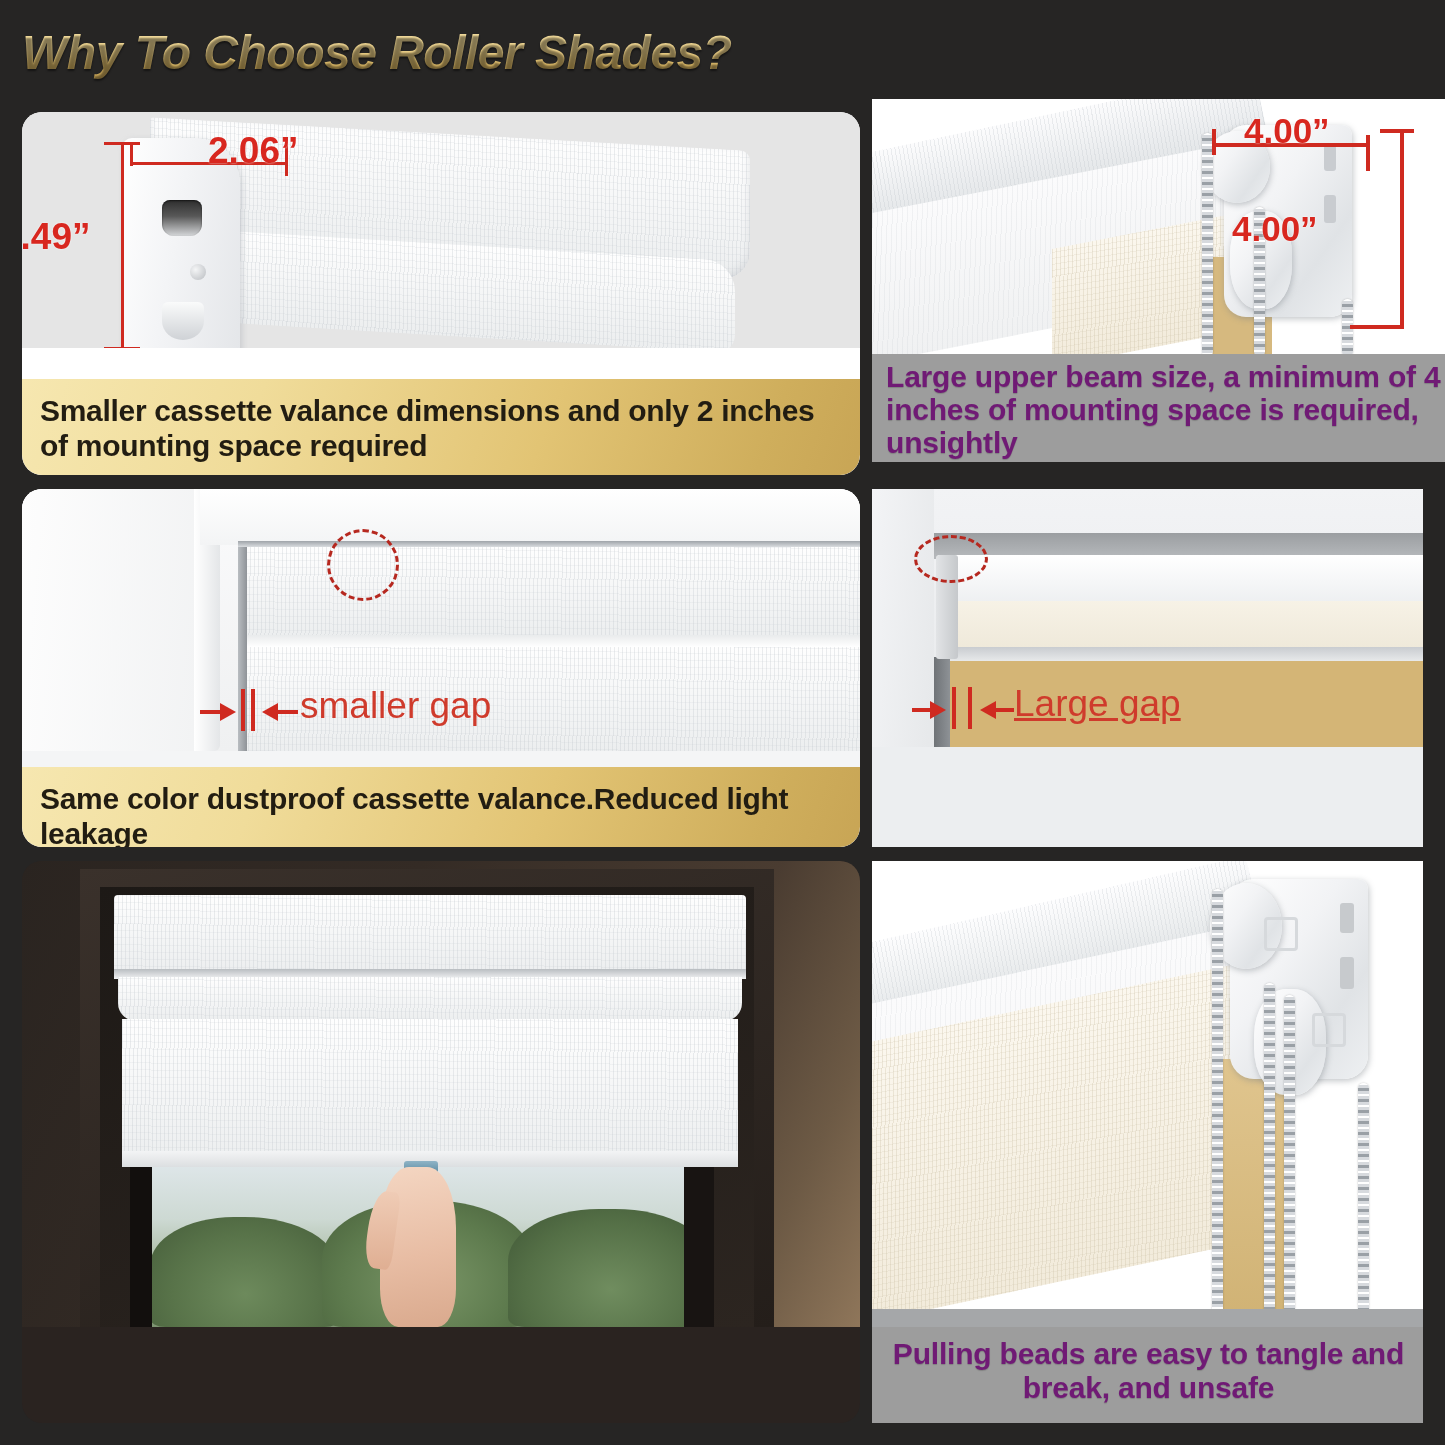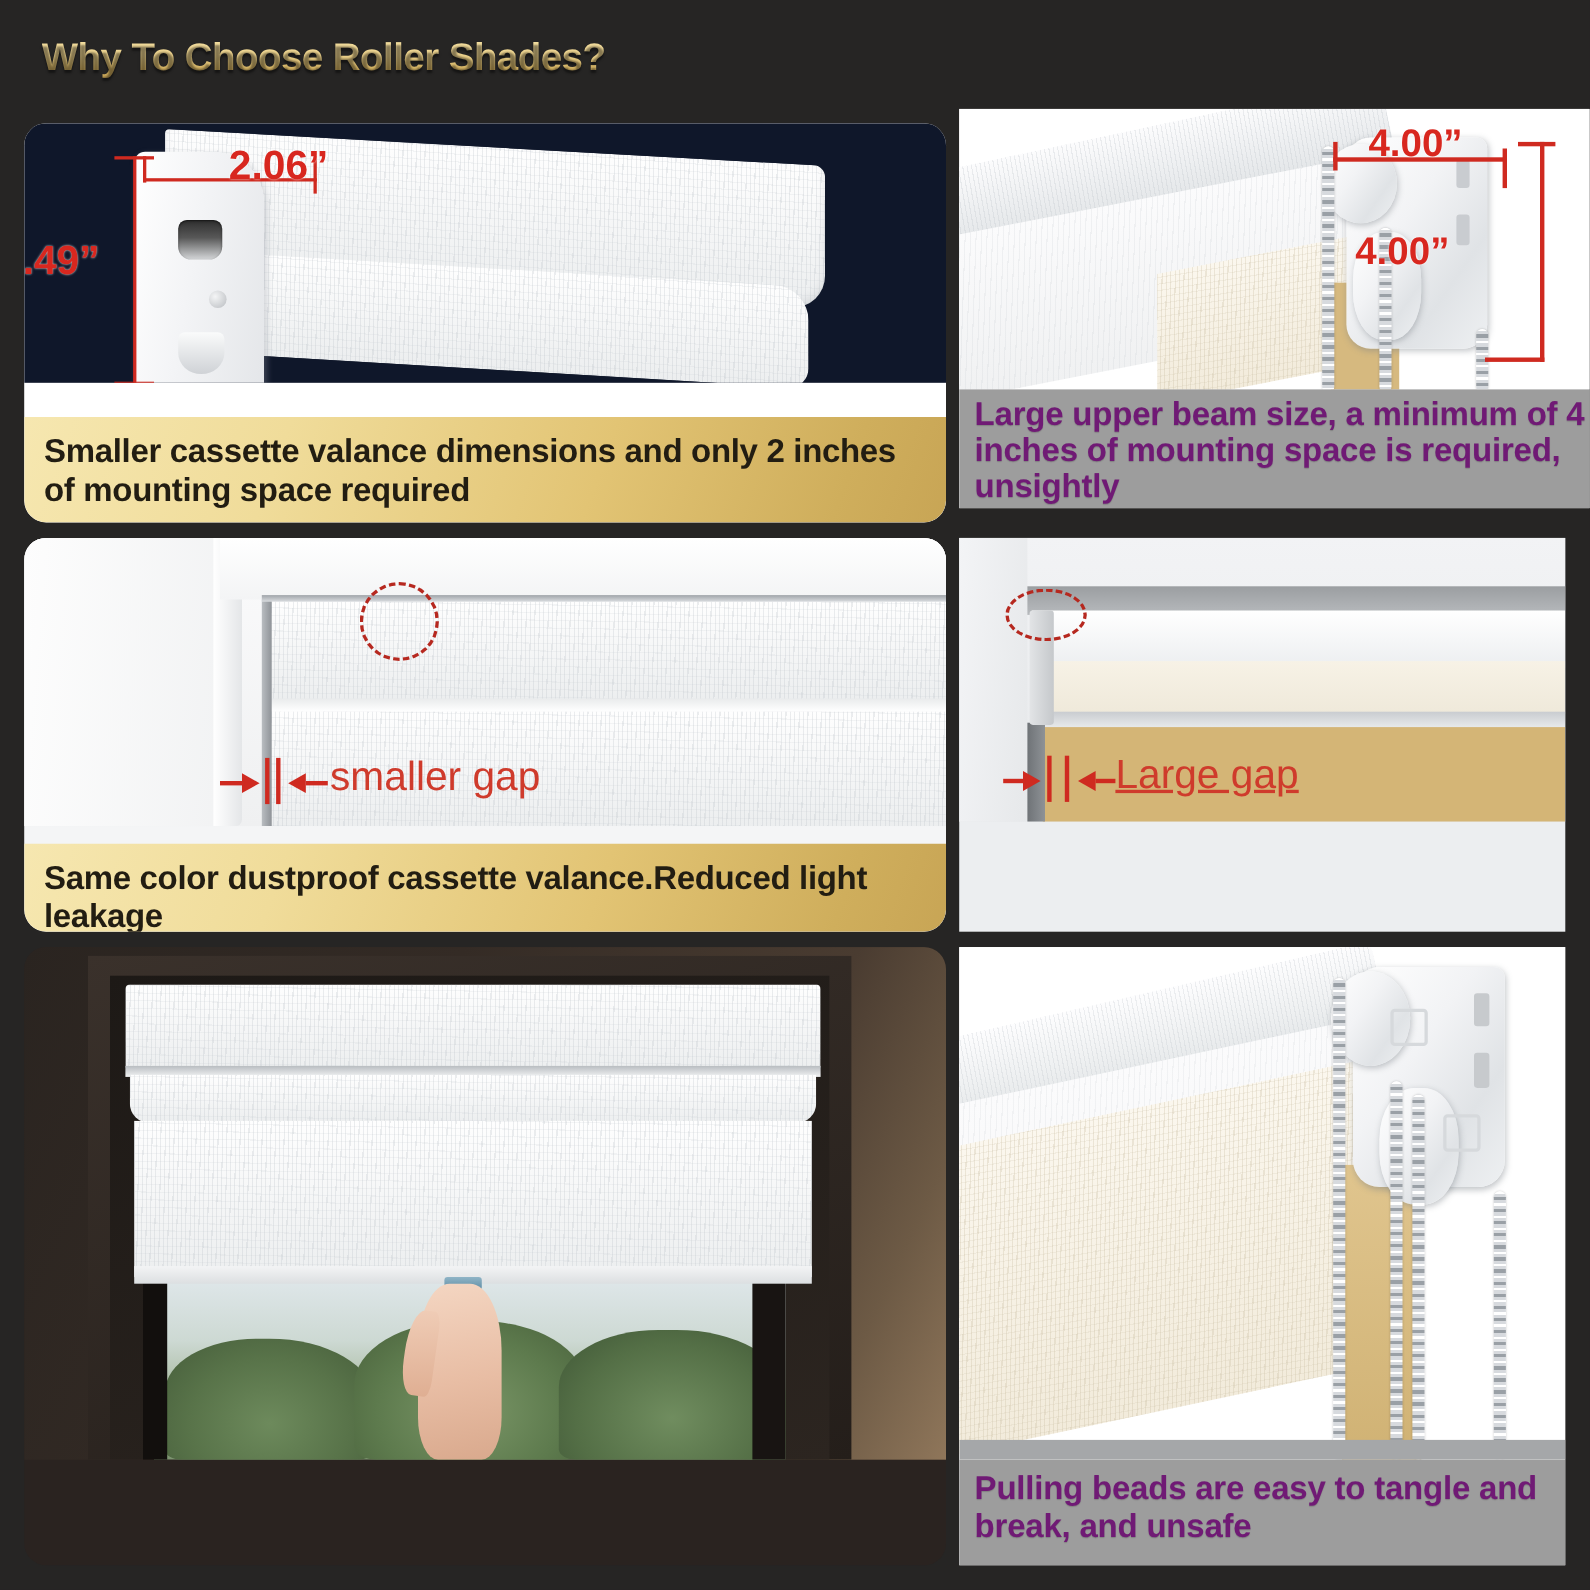--- a/index.html
+++ b/index.html
@@ -15,31 +15,32 @@
   }
 
   
   .title-bar {
     position: absolute;
     left: 0; top: 0;
     width: 1445px; height: 105px;
     display: flex; align-items: center;
   }
   .title-text {
-    margin-left: 38px;
-    font-size: 35px;
+    margin-left: 22px;
+    font-size: 48px;
     font-weight: bold;
     letter-spacing: -0.5px;
     background: linear-gradient(180deg, #f7e4a8 0%, #eed38c 45%, #d4b261 75%, #c4a052 100%);
     -webkit-background-clip: text;
     background-clip: text;
     color: transparent;
     -webkit-text-fill-color: transparent;
     text-shadow: 0 2px 2px rgba(0,0,0,0.45);
     font-family: "Liberation Sans", sans-serif;
+    font-style: italic;
   }
 
   
   .grid { position: absolute; left: 0; top: 0; width: 1445px; height: 1445px; }
 
   .panel { position: absolute; overflow: hidden; }
   .panel.pro  { border-radius: 20px; }
   .panel.con  { border-radius: 0; }
 
   .photo { position: absolute; left: 0; top: 0; right: 0; overflow: hidden; }
@@ -182,21 +183,21 @@
 </head>
 <body>
 
 <div class="title-bar">
   <div class="title-text">Why To Choose Roller Shades?</div>
 </div>
 
 <div class="grid">
 
   <div class="panel pro" style="left:22px; top:112px; width:838px; height:363px; background:#ffffff;">
-    <div class="photo" style="height:236px; background:#0f172a;">
+    <div class="photo" style="height:236px; background:#e5e5e5;">
       <div class="p1-body fab-white"></div>
       <div class="p1-body2 fab-white"></div>
       <div class="p1-bracket"></div>
       <div class="p1-slot"></div>
       <div class="p1-screw"></div>
       <div class="p1-knob"></div>
 
       <div class="dimline" style="left:108px; top:50px; width:158px; height:3px;"></div>
       <div class="dimline" style="left:108px; top:30px; width:3px; height:24px;"></div>
       <div class="dimline" style="left:263px; top:30px; width:3px; height:34px;"></div>
@@ -402,18 +403,18 @@
       <div style="position:absolute; left:440px; top:152px; width:34px; height:34px;
                   border:3px solid #d6d9dc; border-radius:4px;"></div>
 
       <div class="bead" style="left:340px; top:28px; height:438px;"></div>
       <div class="bead" style="left:392px; top:122px; height:344px;"></div>
       <div class="bead" style="left:412px; top:134px; height:332px;"></div>
       <div class="bead" style="left:486px; top:222px; height:244px;"></div>
 
       <div style="position:absolute; left:0; bottom:0; width:551px; height:18px; background:#a5a7a9;"></div>
     </div>
-    <div class="caption grey" style="height:96px; padding:10px 12px 0 14px;">
+    <div class="caption grey" style="height:96px; padding:10px 12px 0 14px;text-align:center;">
       <span class="caption-text" style="font-size:30px; line-height:34px;">Pulling beads are easy to tangle and break, and unsafe</span>
     </div>
   </div>
 
 </div>
 
 </body></html>

